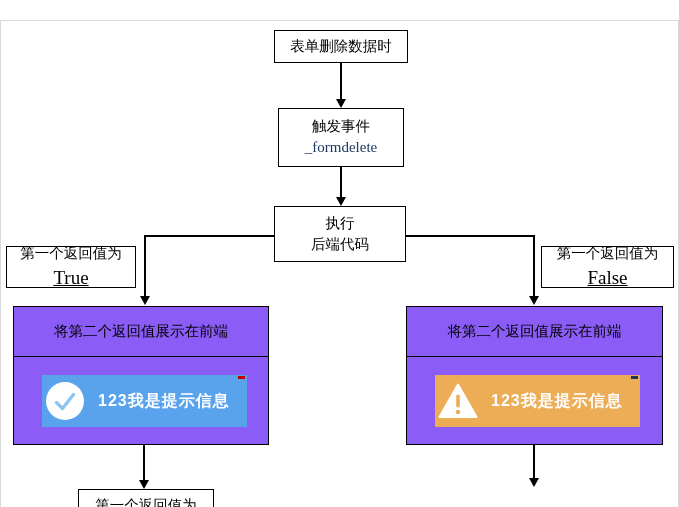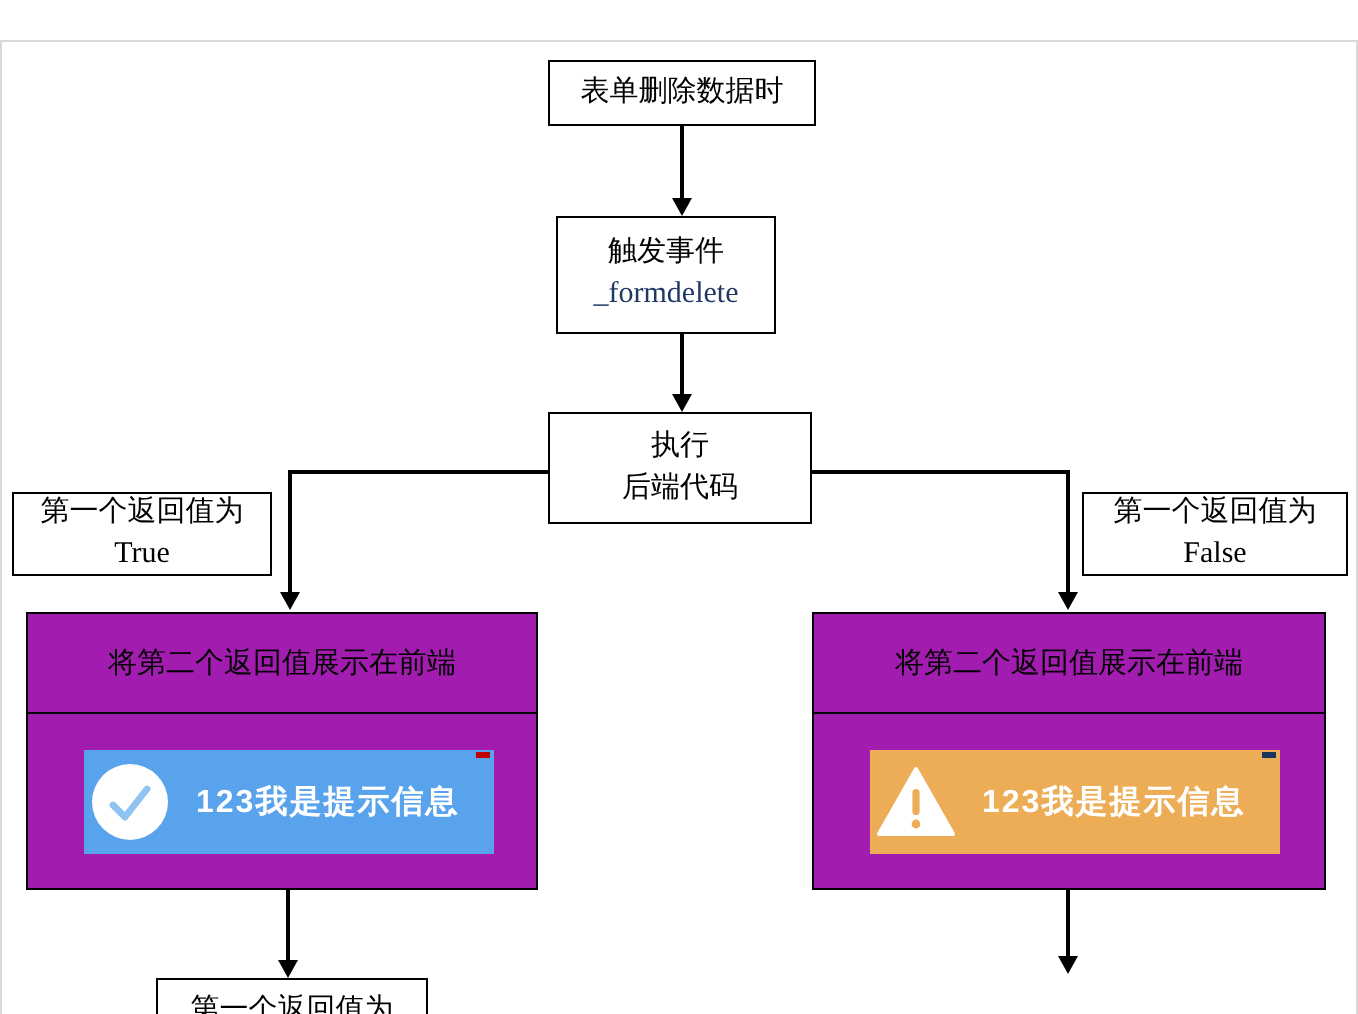--- a/index.html
+++ b/index.html
@@ -11,32 +11,32 @@
     margin-top:20px;
   }
   
   .node{
     position:absolute;box-sizing:border-box;background:#fff;
     border:1.5px solid #000;
     display:flex;flex-direction:column;align-items:center;justify-content:center;
     text-align:center;font-size:14.5px;line-height:1.45;
   }
   .code-line{color:#1f3864;font-size:15px;text-align:right;}
-  .latin{font-size:15px;}
+  .latin{font-size:19px;text-decoration:underline;}
   
   .vline{position:absolute;width:1.5px;background:#000;}
   .hline{position:absolute;height:1.5px;background:#000;}
   .ahead{
     position:absolute;width:0;height:0;
     border-left:5px solid transparent;border-right:5px solid transparent;
     border-top:9px solid #000;
   }
   
   .bigbox{
-    position:absolute;box-sizing:border-box;background:#a21caf;border:1.5px solid #000;
+    position:absolute;box-sizing:border-box;background:#8b5cf6;border:1.5px solid #000;
   }
   .bigbox .bb-title{
     height:50px;box-sizing:border-box;border-bottom:1.5px solid #000;
     display:flex;align-items:center;justify-content:center;
     font-size:14.5px;
   }
   .toast{
     position:absolute;left:28px;top:68px;width:205px;height:52px;
     display:flex;align-items:center;box-sizing:border-box;padding-left:3px;
     color:#fff;font-weight:bold;font-size:16px;letter-spacing:1px;
@@ -51,21 +51,21 @@
 
 <div id="stage">
 
   <div class="node" style="left:273px;top:9px;width:134px;height:33px;">
     <span>表单删除数据时</span>
   </div>
 
   <div class="vline" style="left:339px;top:42px;height:36px;"></div>
   <div class="ahead" style="left:335px;top:78px;"></div>
 
-  <div class="node" style="left:277px;top:87px;width:110px;height:59px;">
+  <div class="node" style="left:277px;top:87px;width:126px;height:59px;">
     <span>触发事件</span>
     <span class="code-line">_formdelete</span>
   </div>
 
   <div class="vline" style="left:339px;top:146px;height:30px;"></div>
   <div class="ahead" style="left:335px;top:176px;"></div>
 
   <div class="node" style="left:273px;top:185px;width:132px;height:56px;">
     <span>执行</span>
     <span>后端代码</span>

